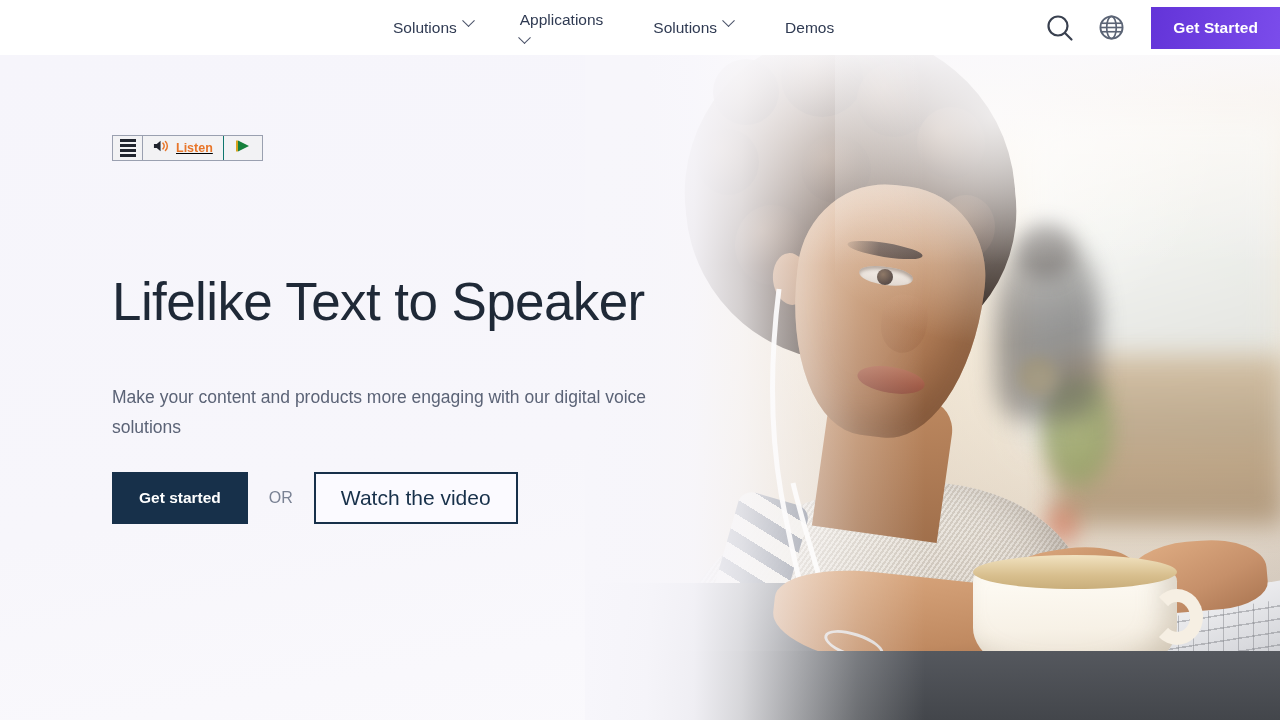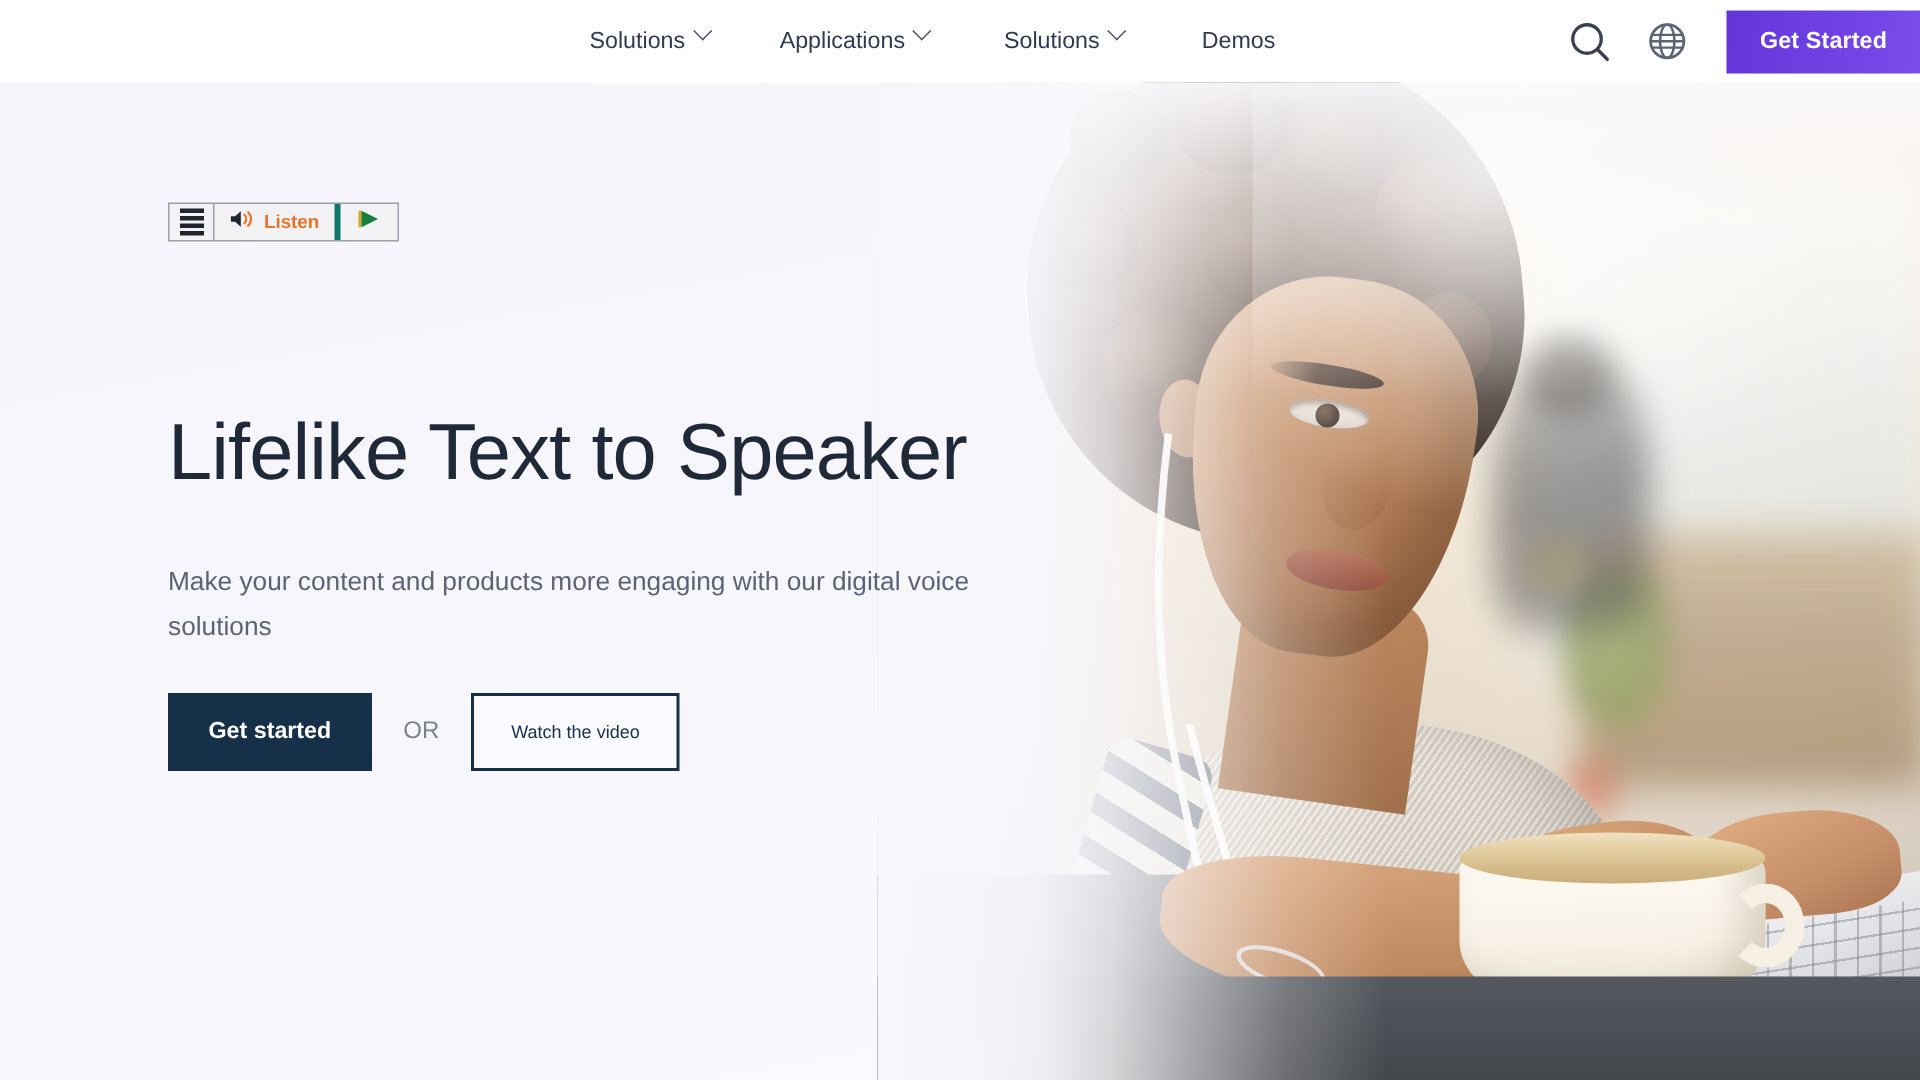--- a/index.html
+++ b/index.html
@@ -63,21 +63,21 @@
     gap: 7px;
     color: #2f3a52;
     font-size: 15.5px;
     line-height: 18px;
     white-space: nowrap;
     cursor: pointer;
     text-decoration: none;
     padding: 6px 0;
   }
   .nav-gap-1 { margin-right: 47px; }
-  .nav-gap-2 { margin-right: 50px; }
+  .nav-gap-2 { margin-right: 50px; flex-direction: column; }
   .nav-gap-3 { margin-right: 52px; }
 
   .chev {
     display: block;
     width: 9px;
     height: 9px;
     border-right: 1.6px solid #4a5268;
     border-bottom: 1.6px solid #4a5268;
     transform: rotate(45deg) translate(-2px, -2px);
   }
@@ -462,21 +462,21 @@
     background: #f2f2f4;
     z-index: 30;
   }
   .lw-seg {
     display: flex;
     align-items: center;
     justify-content: center;
     cursor: pointer;
   }
   .lw-menu   { width: 30px; border-right: 1px solid #9aa0b0; }
-  .lw-listen { padding: 0 10px; gap: 6px; border-right: 4px solid #0f766e; }
+  .lw-listen { padding: 0 10px; gap: 6px; border-right: 1px solid #0f766e; text-decoration: underline; }
   .lw-play   { width: 38px; }
   .lw-label {
     font-size: 12.5px;
     font-weight: bold;
     color: #e8762a;
     line-height: 14px;
     white-space: nowrap;
     font-family: "Liberation Sans", sans-serif;
   }
   .burger { display: flex; flex-direction: column; gap: 2.4px; }
@@ -490,21 +490,21 @@
     z-index: 20;
   }
   .hero-title {
     font-size: 53px;
     line-height: 64px;
     font-weight: normal;
     color: #1f2937;
     letter-spacing: -0.6px;
   }
   .hero-sub {
-    margin-top: 38px;
+    margin-top: 48px;
     font-size: 17.5px;
     line-height: 30px;
     color: #5b6376;
     max-width: 546px;
   }
   .cta-row {
     margin-top: 30px;
     display: flex;
     align-items: center;
   }
@@ -530,21 +530,21 @@
     line-height: 18px;
   }
   .btn-outline {
     height: 52px;
     padding: 0 25px;
     display: flex;
     align-items: center;
     justify-content: center;
     background: #fbfaff;
     color: #17304a;
-    font-size: 12px;
+    font-size: 21px;
     font-weight: normal;
     border: 2px solid #17304a;
     cursor: pointer;
     white-space: nowrap;
     font-family: inherit;
   }
 </style>
 </head>
 <body>
 

